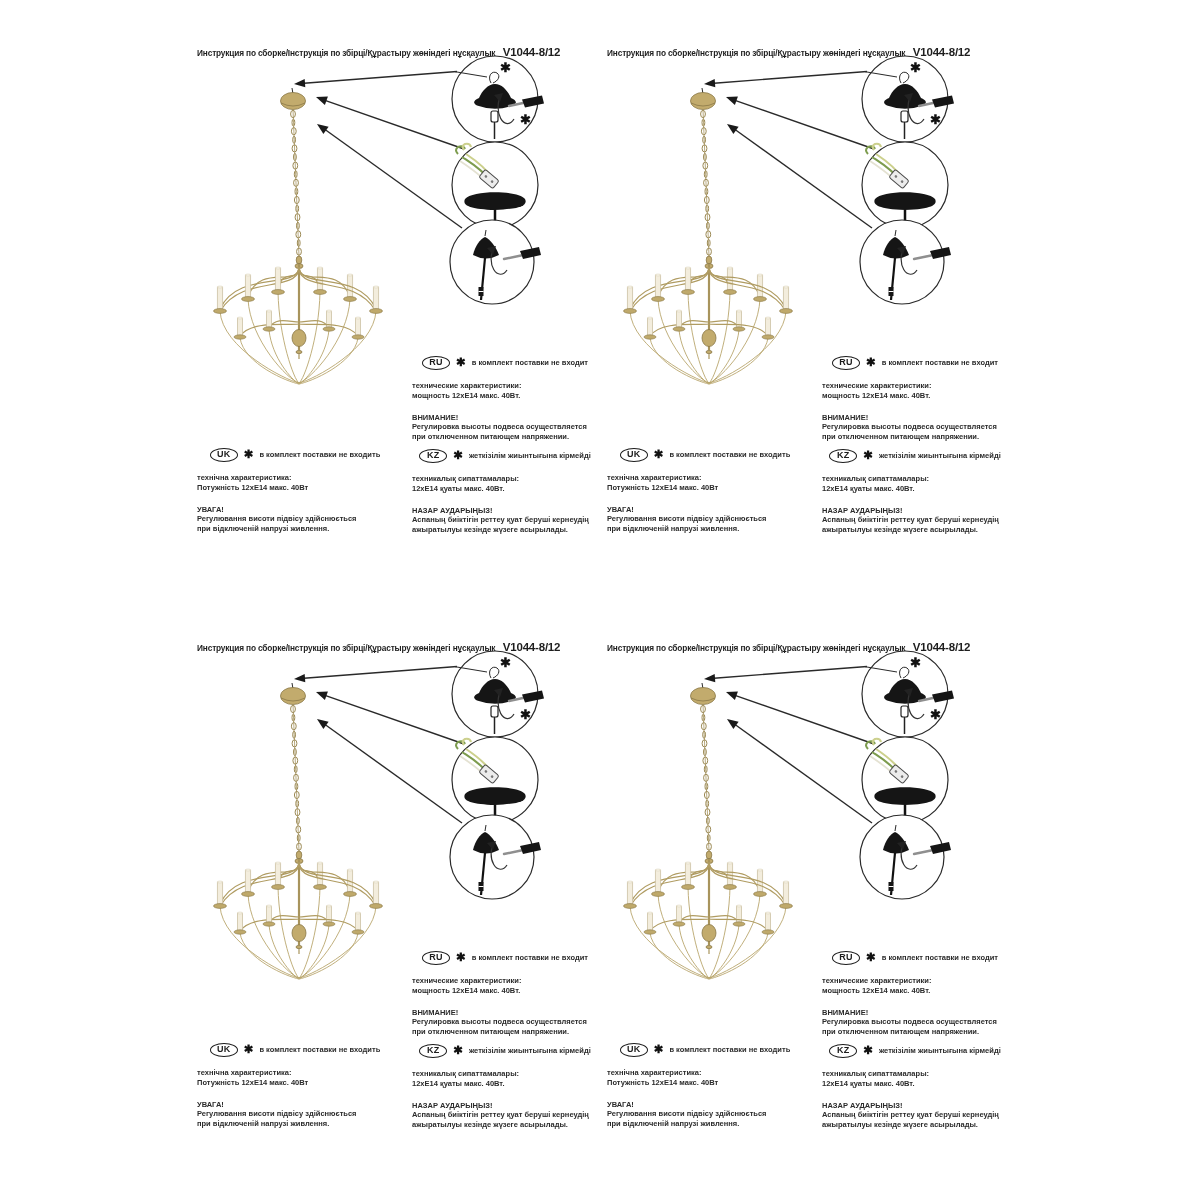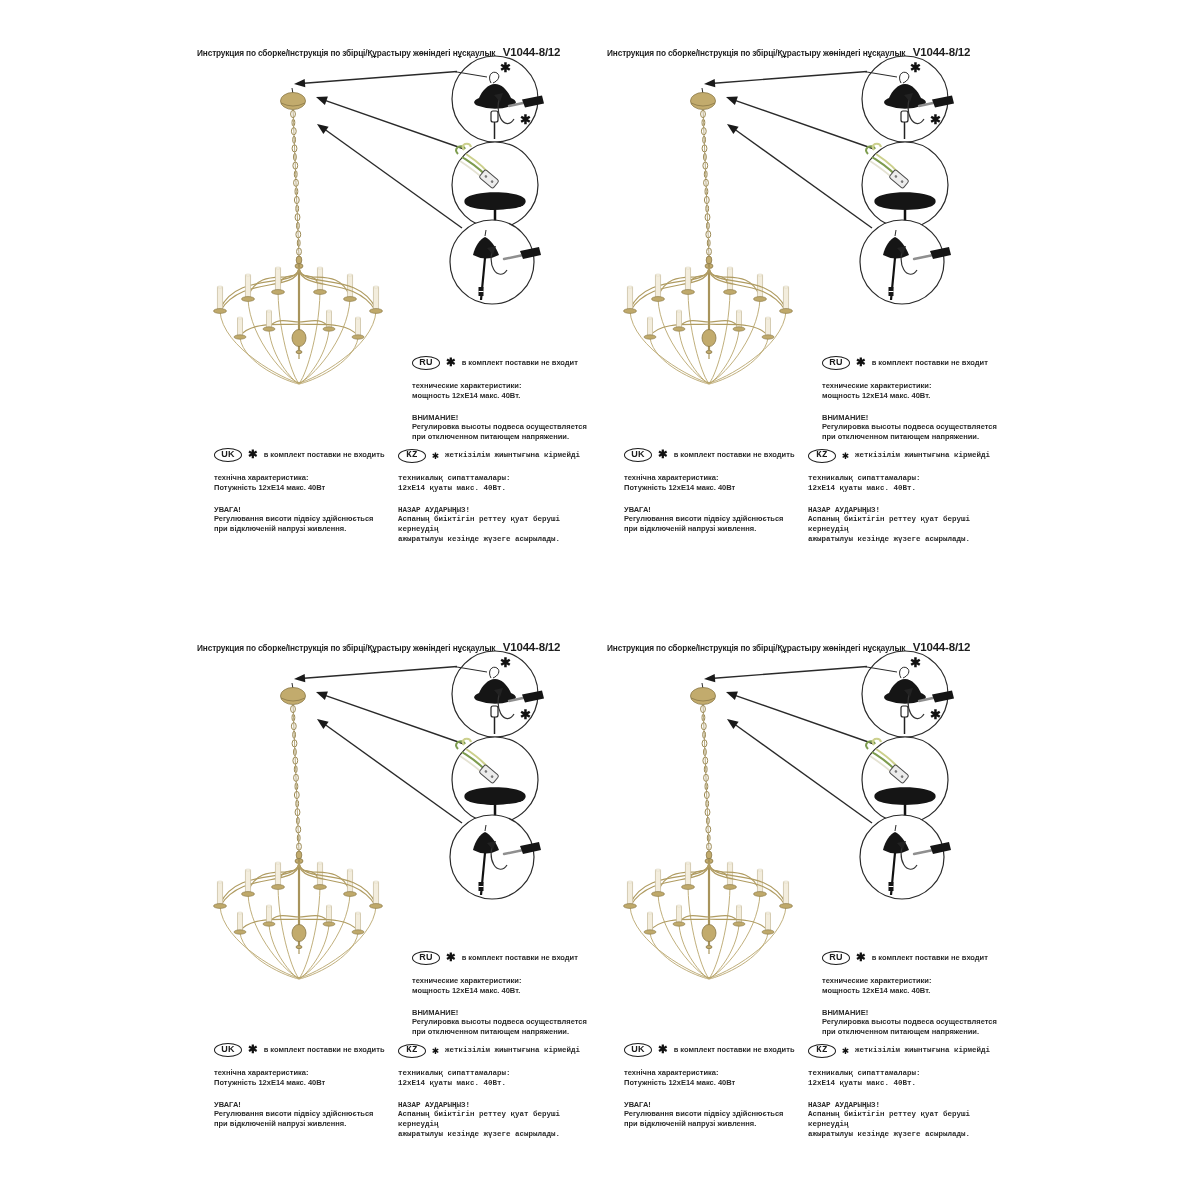--- a/index.html
+++ b/index.html
@@ -13,29 +13,29 @@
   .page .sheet:nth-child(3){ left:190px; top:603px; }
   .page .sheet:nth-child(4){ left:600px; top:603px; }
 
   .title { position:absolute; left:7px; top:34px; white-space:nowrap; font-weight:bold; color:#1e1e1e; }
   .title .langs { font-size:8.3px; letter-spacing:-0.15px; }
   .title .model { font-size:11.5px; margin-left:3px; letter-spacing:-0.2px; }
 
   .illu { position:absolute; left:0; top:0; width:410px; height:595px; }
 
   .block { position:absolute; font-size:7.5px; line-height:9.8px; font-weight:bold; color:#2b2b2b; }
-  .block .row { display:flex; align-items:center; gap:6px; margin-bottom:11px; }
+  .block .row { display:flex; align-items:center; gap:6px; margin-bottom:11px;justify-content:center; }
   .badge { width:28px; height:14px; border:1.6px solid #1c1c1c; border-radius:50%;
            display:flex; align-items:center; justify-content:center;
            font-size:9px; font-weight:bold; letter-spacing:.3px; flex:none; color:#1c1c1c; }
   .star { font-size:11.5px; line-height:1; flex:none; color:#111; }
   .tech { margin-bottom:12px;margin-top:8px; }
   .ru-block { left:222px; top:348px; width:186px; }
-  .uk-block { left:24px;   top:440px; width:196px; }
-  .kz-block { left:208px; top:441px; width:186px;font-family:Liberation Mono, monospace; }
+  .uk-block { left:7px;   top:440px; width:196px; }
+  .kz-block { left:222px; top:441px; width:186px; }
 
   
   .circ   { fill:#fff; stroke:#2a2a2a; stroke-width:1.2; }
   .ln     { stroke:#2a2a2a; stroke-width:1.4; fill:none; }
   .thin   { stroke:#2a2a2a; stroke-width:1; fill:none; }
   .blk    { fill:#151515; stroke:none; }
   .arm    { fill:none; stroke:#b09c62; stroke-width:1.2; }
   .droop  { fill:none; stroke:#b9a66e; stroke-width:1; opacity:.9; }
   .candle { fill:#f3eddd; stroke:#c6bb9b; stroke-width:.7; }
   .ctip   { fill:#faf6ea; stroke:#d8d0b8; stroke-width:.5; }

